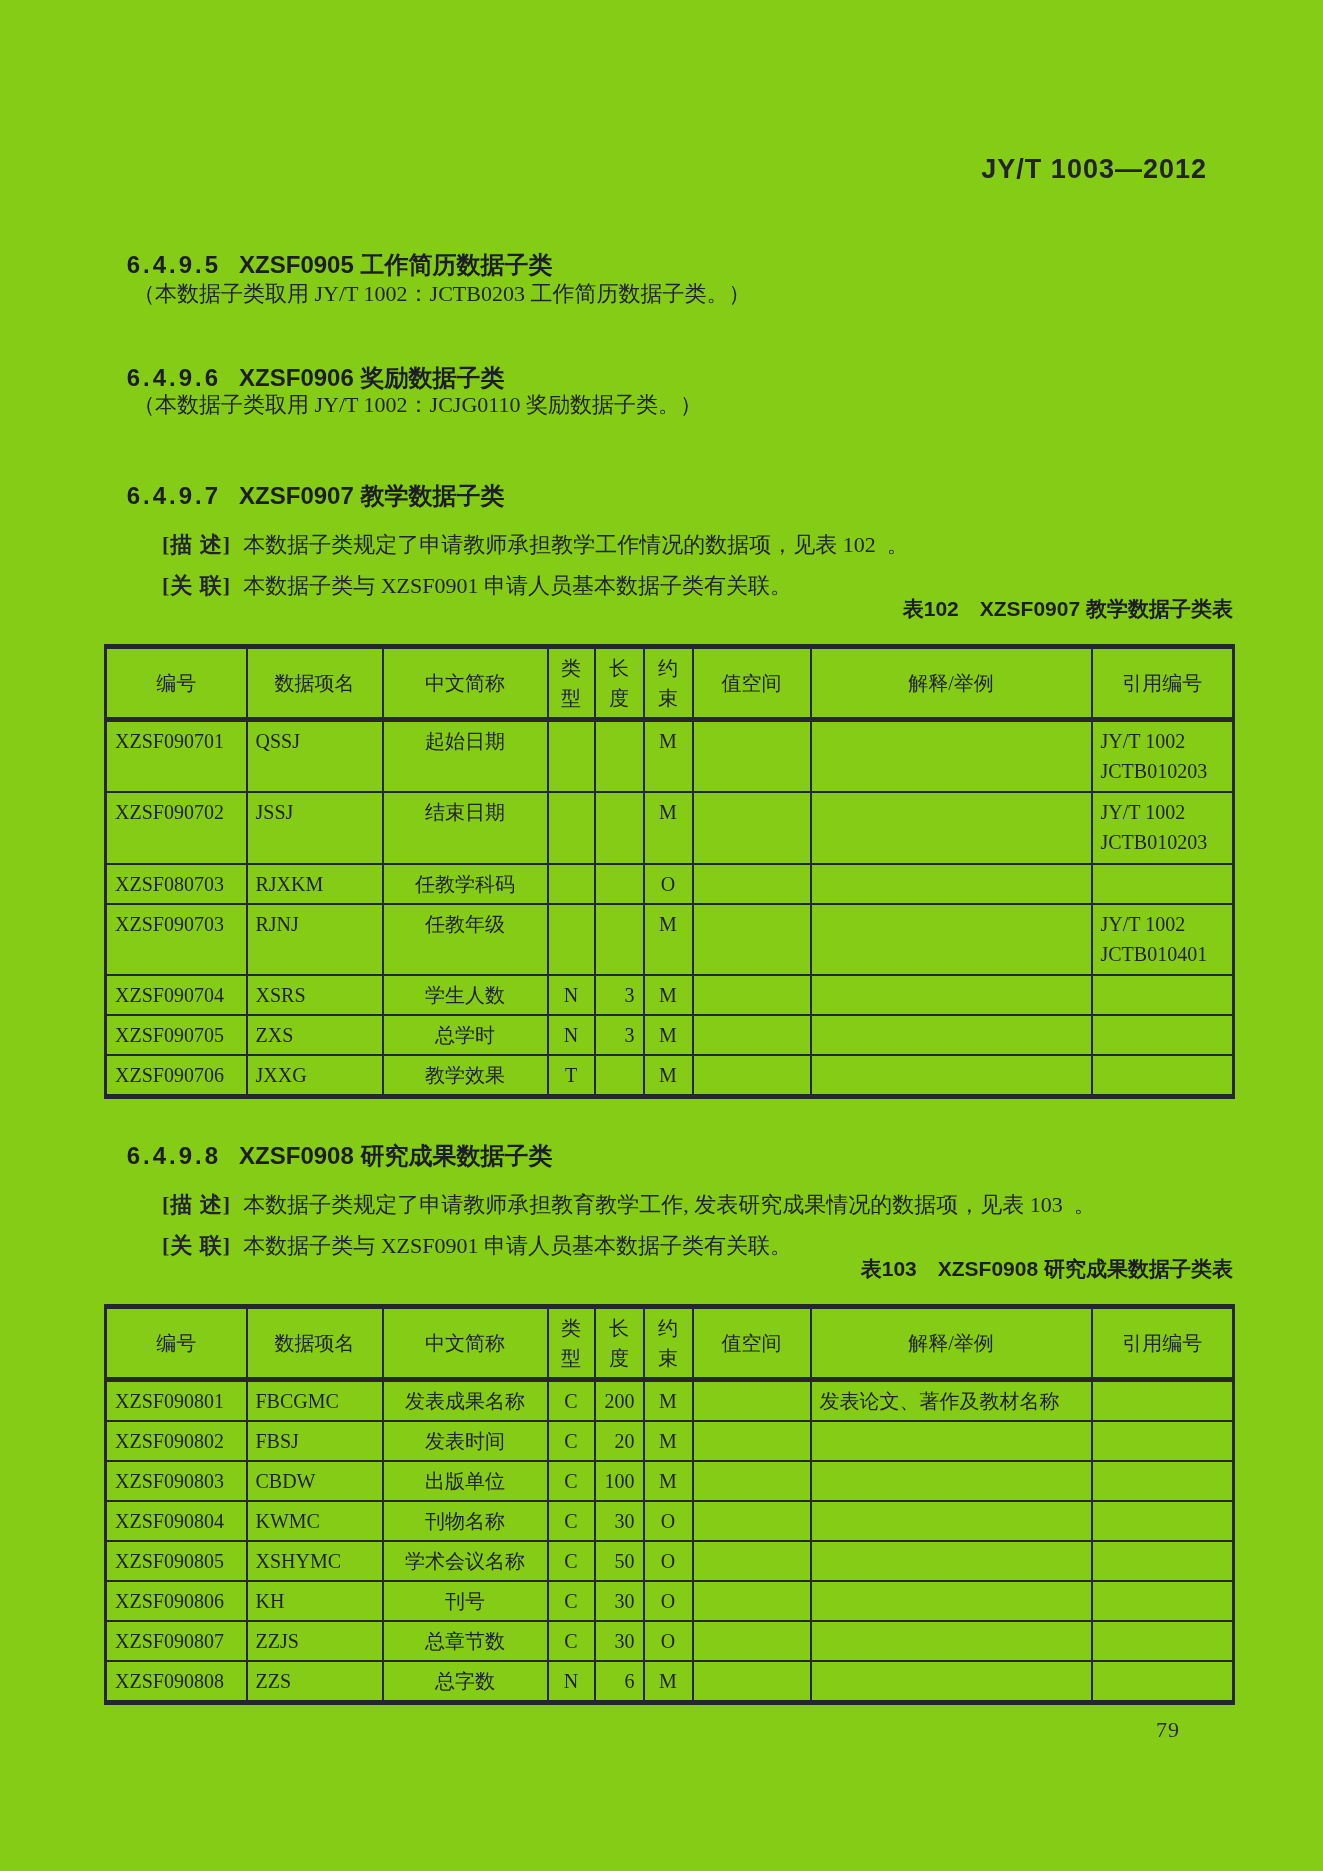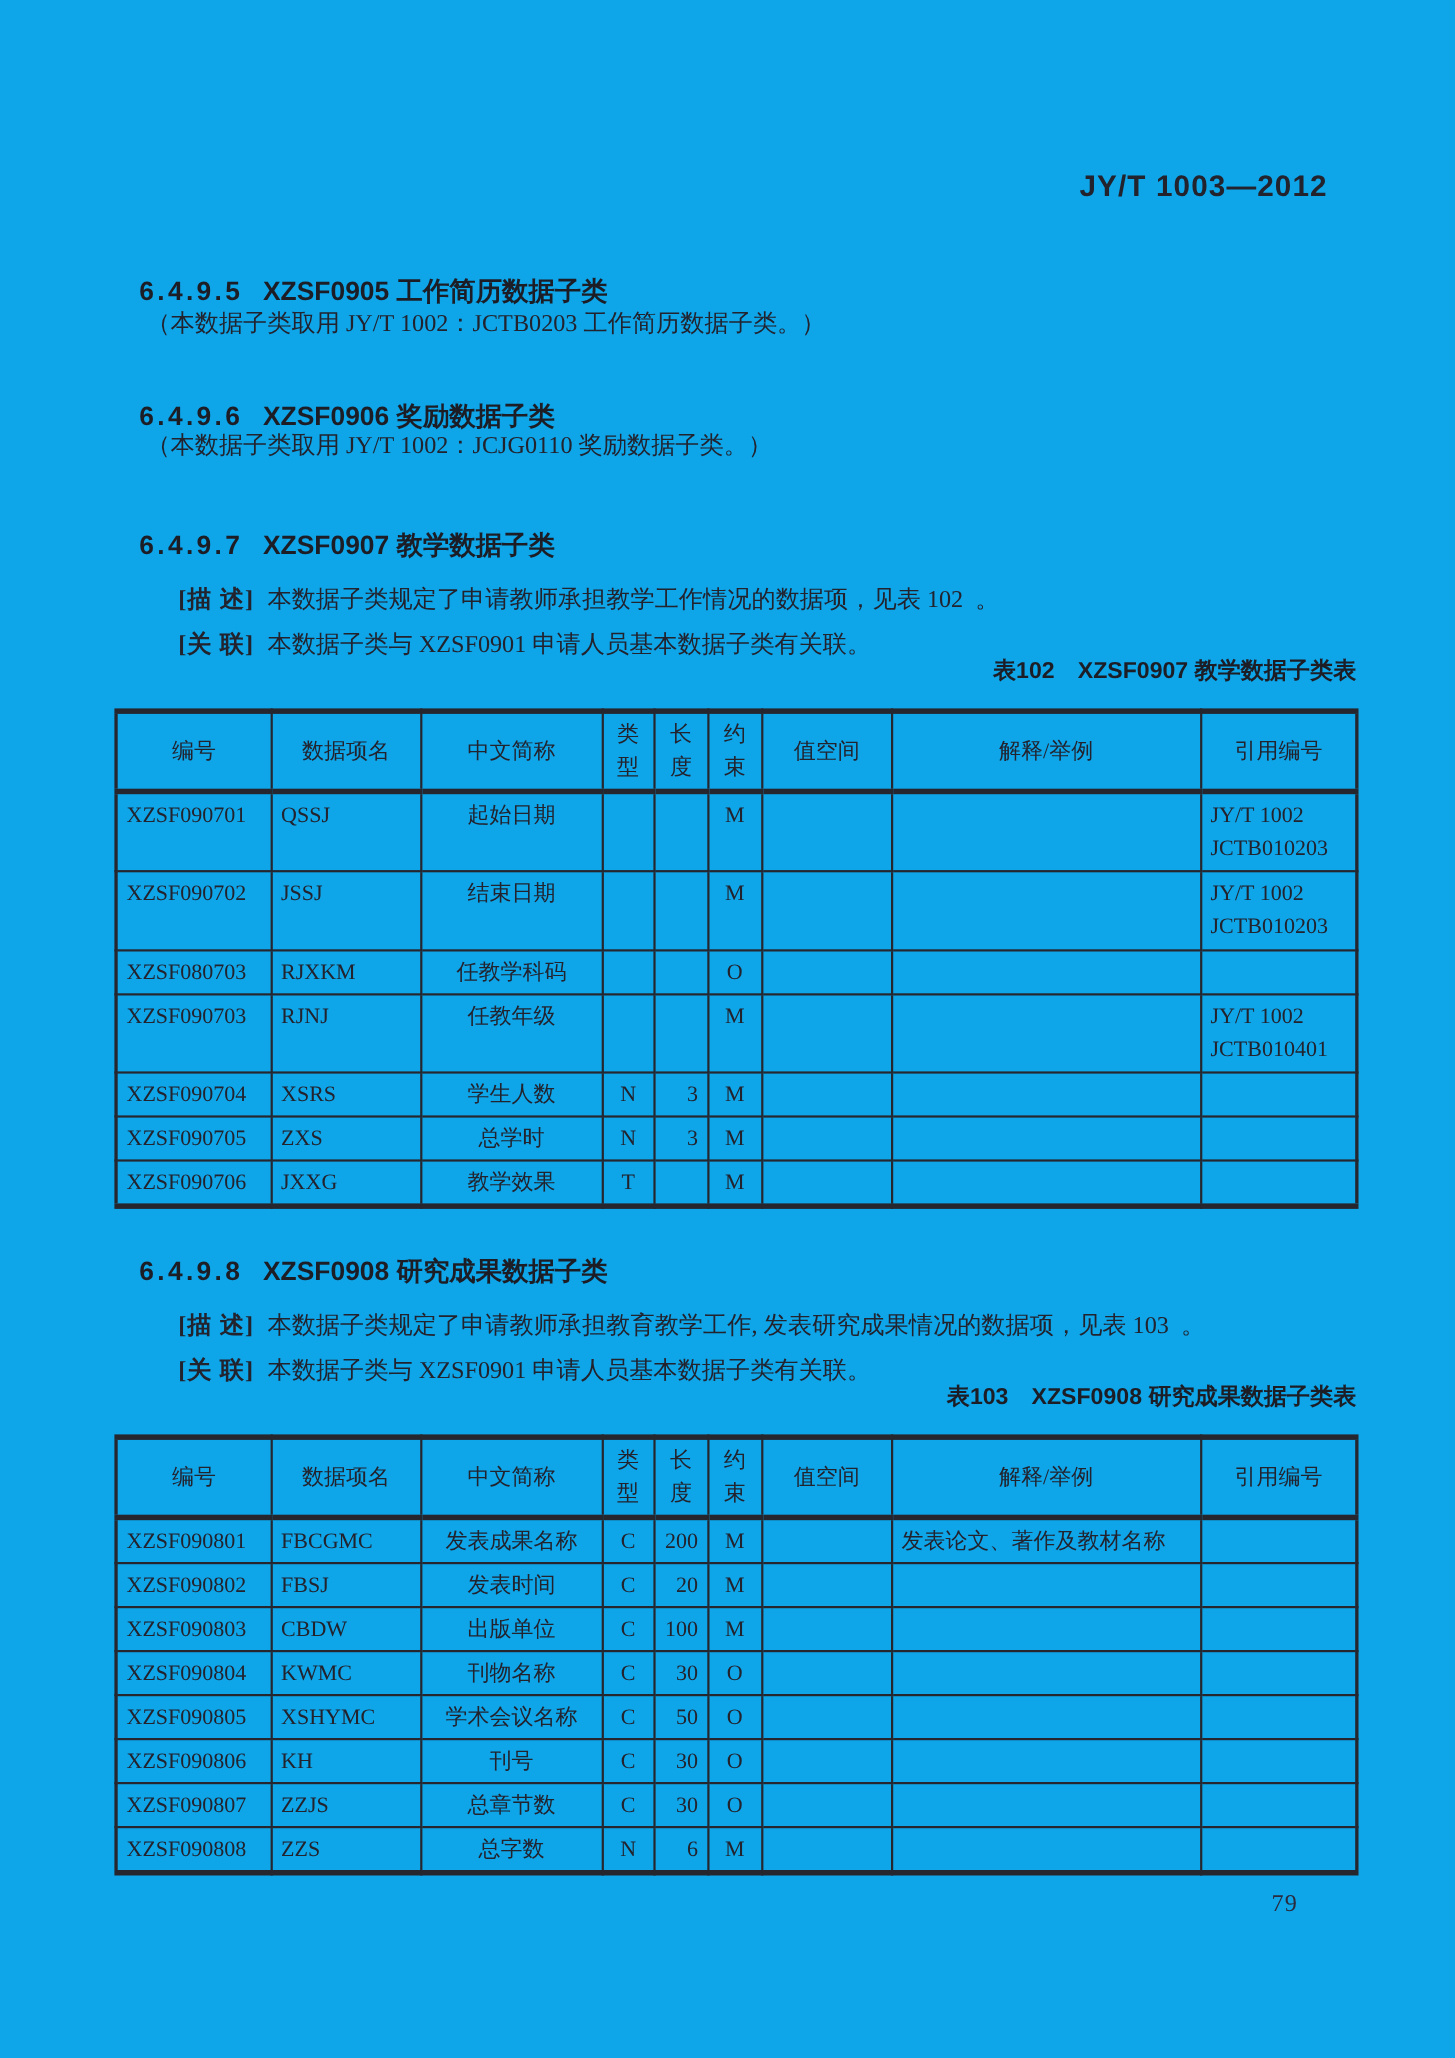--- a/index.html
+++ b/index.html
@@ -1,17 +1,17 @@
 <!DOCTYPE html>
 <html><head>
 <meta charset="utf-8">
 <style>
   html,body{margin:0;padding:0;background:#e8e8e8;}
   .page{
-    position:relative;width:1323px;height:1871px;background:#0ea5e9;
+    position:relative;width:1323px;height:1871px;background:#84cc16;
     font-family:"Liberation Serif","DejaVu Serif",serif;color:#23232e;
     overflow:hidden;margin:0 auto;
   }
   .abs{position:absolute;}
   .doc-code{
     top:154px;right:116px;
     font-family:"Liberation Sans","DejaVu Sans",sans-serif;
     font-weight:700;font-size:27px;letter-spacing:1px;white-space:pre;
   }
   .heading{

